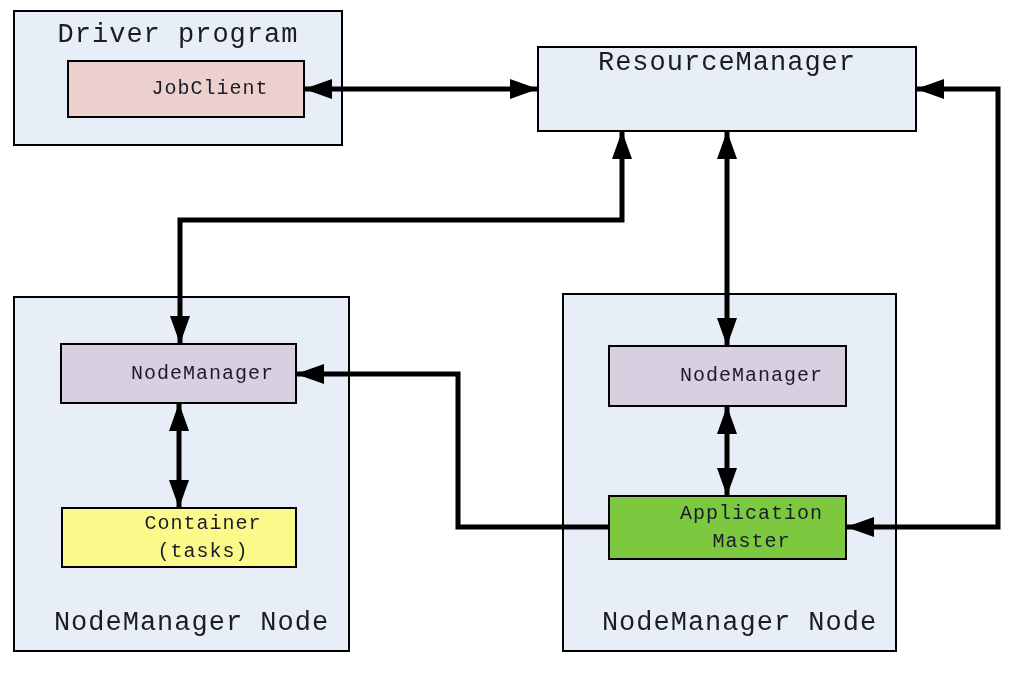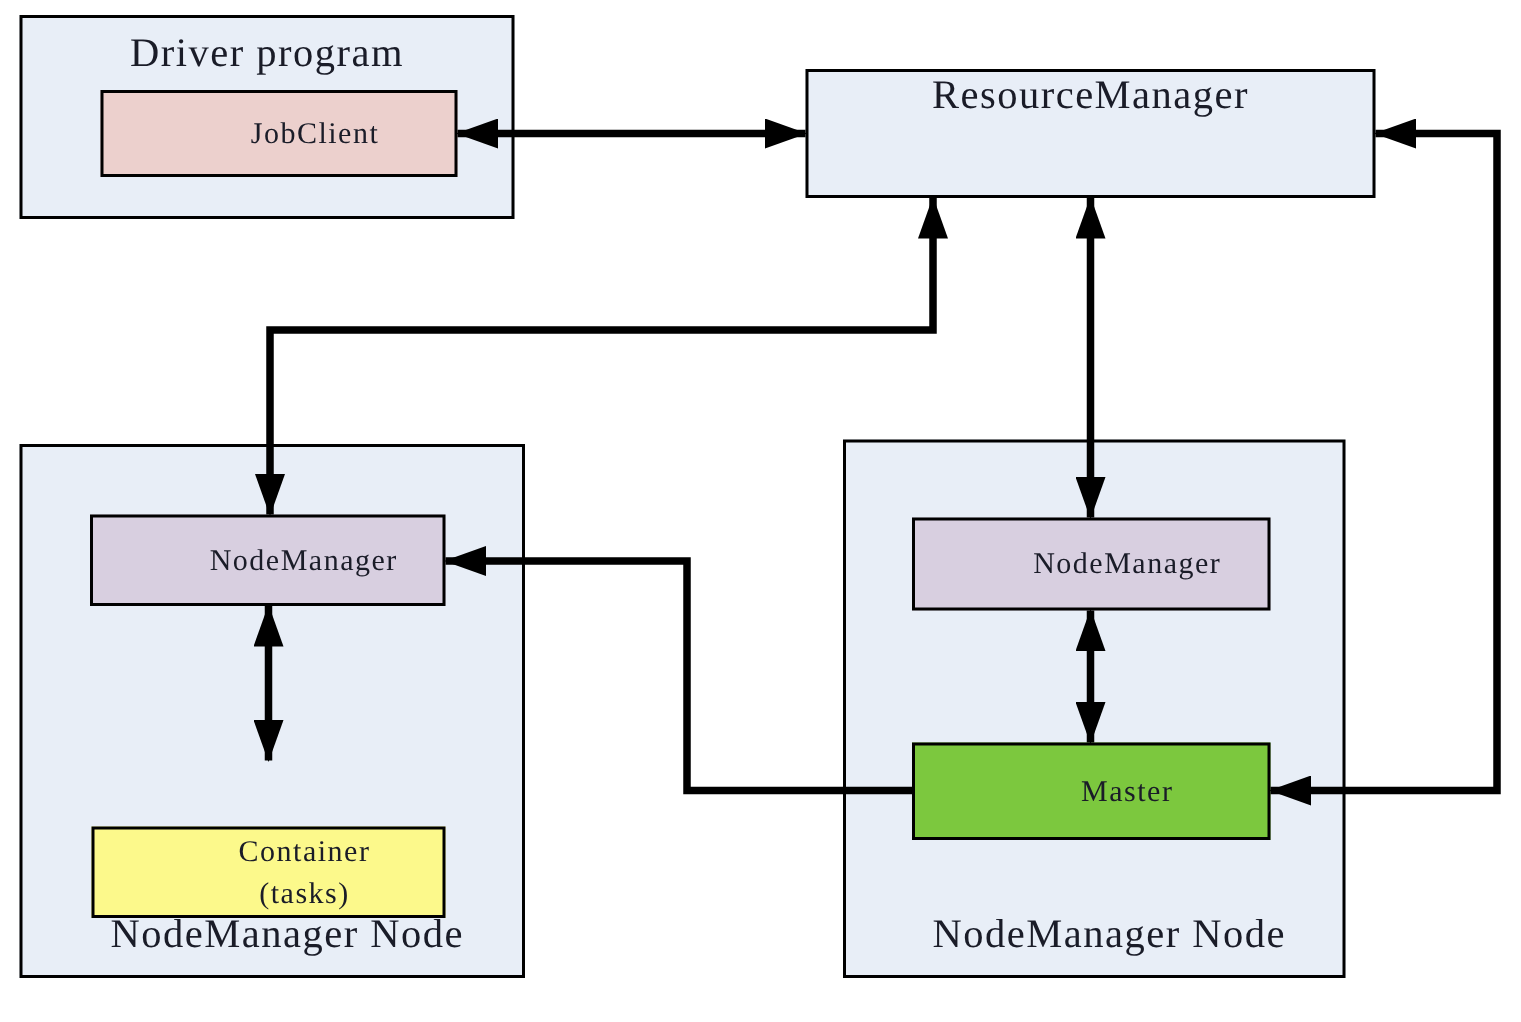--- a/index.html
+++ b/index.html
@@ -12,21 +12,21 @@
     --appmaster-fill: #7cc83e;
     --text-color: #1a1c28;
     --connector-color: #000000;
   }
   html, body { margin: 0; padding: 0; }
   .canvas {
     position: relative;
     width: 1014px;
     height: 681px;
     background: var(--canvas-bg);
-    font-family: Liberation Serif, serif;
+    font-family: Liberation Mono, monospace;
     color: var(--text-color);
     overflow: hidden;
   }
   .box {
     position: absolute;
     box-sizing: border-box;
     border: 2px solid var(--node-border);
   }
   .group { background: var(--node-fill); }
   .group-title {
@@ -93,32 +93,33 @@
   </div>
 
   <div class="box rm" style="left:537px; top:46px; width:380px; height:86px;">
     <span>ResourceManager</span>
   </div>
 
   <div class="box group" style="left:13px; top:296px; width:337px; height:356px;">
     <div class="box inner nodemanager" style="left:45px; top:45px; width:237px; height:61px;">
       <span>NodeManager</span>
     </div>
-    <div class="box inner container-b" style="left:46px; top:209px; width:236px; height:61px;margin-top:44px;">
+    <div class="box inner container-b" style="left:46px; top:209px; width:236px; height:61px;">
       <span>Container</span>
       <span>(tasks)</span>
     </div>
     <div class="group-label">NodeManager Node</div>
   </div>
 
   <div class="box group" style="left:562px; top:293px; width:335px; height:359px;">
     <div class="box inner nodemanager" style="left:44px; top:50px; width:239px; height:62px;">
       <span>NodeManager</span>
     </div>
     <div class="box inner appmaster" style="left:44px; top:200px; width:239px; height:65px;">
+      <span>Application</span>
       <span>Master</span>
     </div>
     <div class="group-label">NodeManager Node</div>
   </div>
 
   <svg class="wires" width="1014" height="681" viewBox="0 0 1014 681">
     <defs>
       <marker id="ah" markerUnits="userSpaceOnUse" markerWidth="28" markerHeight="20" refX="27" refY="10" orient="auto-start-reverse">
         <path class="arrowhead-shape" d="M0,0 L28,10 L0,20 Z"></path>
       </marker>

